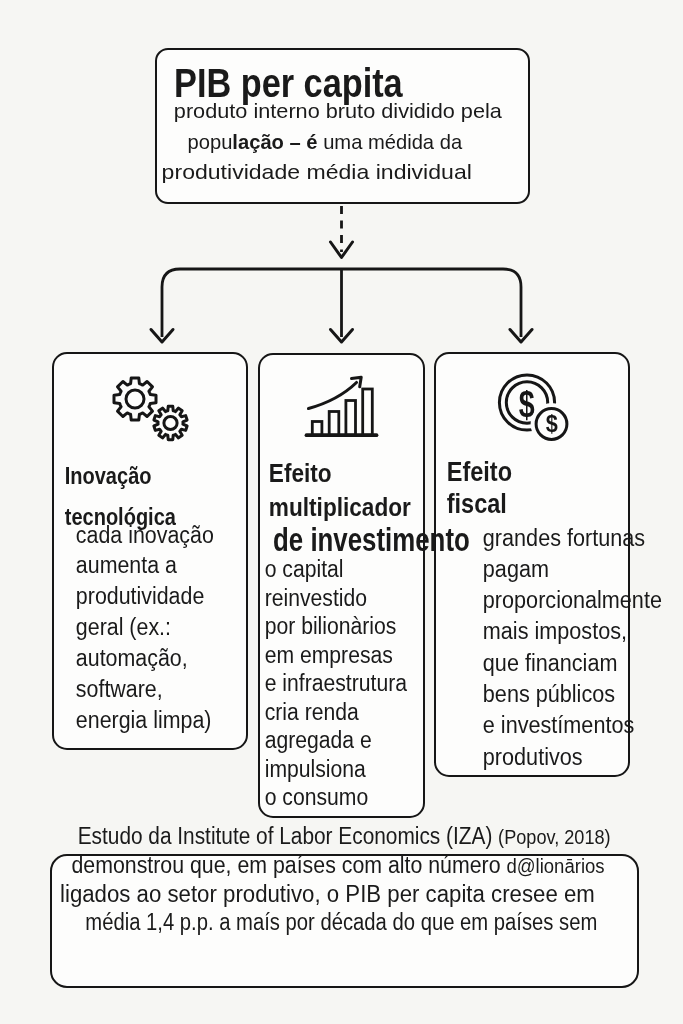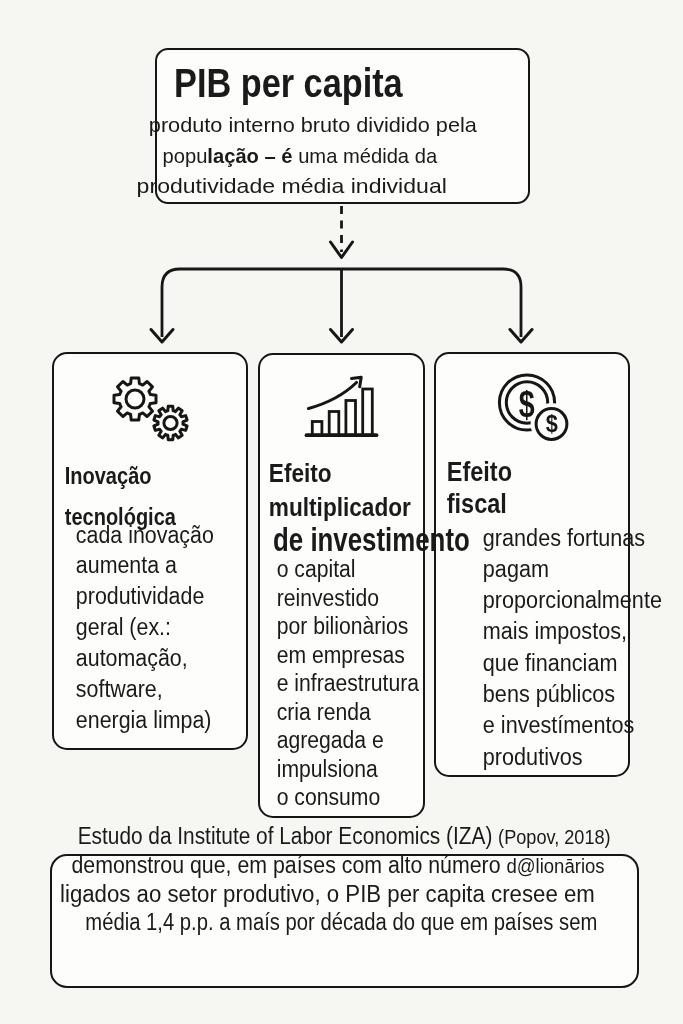--- a/index.html
+++ b/index.html
@@ -15,40 +15,40 @@
 
 <div class="box" style="left:155px;top:48px;width:375px;height:156px;border-radius:13px;"></div>
 <div class="box" style="left:52px;top:352px;width:196px;height:398px;border-radius:15px;"></div>
 <div class="box" style="left:258px;top:353px;width:167px;height:465px;border-radius:15px;"></div>
 <div class="box" style="left:434px;top:352px;width:196px;height:425px;border-radius:15px;"></div>
 <div class="box" style="left:50px;top:854px;width:589px;height:134px;border-radius:17px;"></div>
 
 <div class="tx" style="left:155px;top:61px;width:375px;font-size:40px;font-weight:bold;line-height:44px;">
   <div class="sq" style="transform:scaleX(0.857);">PIB per capita</div>
 </div>
-<div class="tx" style="left:155px;top:110px;width:375px;font-size:21px;line-height:30.5px;">
+<div class="tx" style="left:155px;top:96px;width:375px;font-size:21px;line-height:30.5px;padding-left:25px;">
   <div style="transform:scaleX(1.033);white-space:nowrap;">produto interno bruto dividido pela</div>
   <div style="transform:scaleX(0.96);white-space:nowrap;">popu<b>lação – é</b> uma médida da</div>
   <div style="transform:scaleX(1.098);white-space:nowrap;">produtividade média individual</div>
 </div>
 
 <div class="tx" style="left:52px;top:455.5px;width:196px;font-size:23px;font-weight:bold;line-height:41px;">
   <div class="sq" style="transform:scaleX(0.87);width:100%;">Inovação<br>tecnológica</div>
 </div>
 <div class="tx" style="left:52px;top:519.5px;width:196px;font-size:23px;line-height:30.85px;padding-left:17px;">
   <div class="sq" style="transform:scaleX(0.93);width:100%;">cada inovação<br>aumenta a<br>produtividade<br>geral (ex.:<br>automação,<br>software,<br>energia limpa)</div>
 </div>
 
 <div class="tx" style="left:258px;top:455.5px;width:167px;font-size:26px;font-weight:bold;line-height:34px;">
   <div class="sq" style="transform:scaleX(0.87);width:100%;">Efeito<br>multiplicador</div>
 </div>
 <div class="tx" style="left:242px;top:522px;width:199px;font-size:34px;font-weight:bold;line-height:34px;">
   <div class="sq" style="transform:scaleX(0.76);">de investimento</div>
 </div>
-<div class="tx" style="left:258px;top:555px;width:167px;font-size:23px;line-height:28.5px;margin-left:12px;">
+<div class="tx" style="left:258px;top:555px;width:167px;font-size:23px;line-height:28.5px;">
   <div class="sq" style="transform:scaleX(0.92);width:100%;">o capital<br>reinvestido<br>por bilionàrios<br>em empresas<br>e infraestrutura<br>cria renda<br>agregada e<br>impulsiona<br>o consumo</div>
 </div>
 
 <div class="tx" style="left:434px;top:456px;width:196px;font-size:27px;font-weight:bold;line-height:32.3px;">
   <div class="sq" style="transform:scaleX(0.87);width:100%;">Efeito<br>fiscal</div>
 </div>
 <div class="tx" style="left:434px;top:522.5px;width:196px;font-size:23.5px;line-height:31.3px;margin-left:41px;">
   <div class="sq" style="transform:scaleX(0.92);width:100%;">grandes fortunas<br>pagam<br>proporcionalmente<br>mais impostos,<br>que financiam<br>bens públicos<br>e investímentos<br>produtivos</div>
 </div>
 

